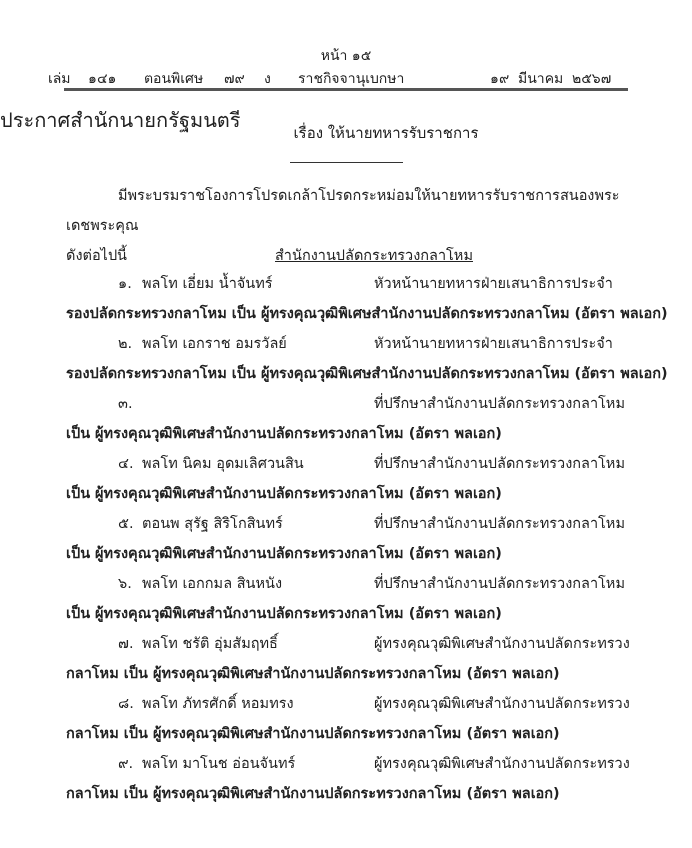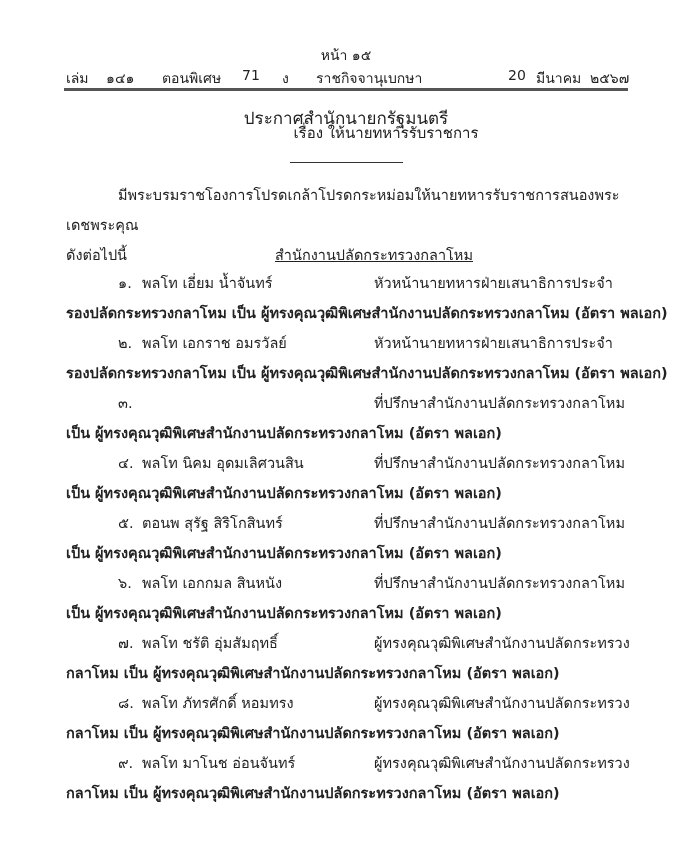--- a/index.html
+++ b/index.html
@@ -3,48 +3,48 @@
 <meta charset="utf-8">
 <style>
   html, body { margin: 0; padding: 0; }
   body {
     width: 692px; height: 848px; background: #ffffff; overflow: hidden;
     font-family: "DejaVu Sans", sans-serif; color: #222;
     position: relative;
   }
   .page { position: absolute; left: 0; top: 0; width: 692px; height: 848px; }
   .hdr-page { position: absolute; top: 44px; left: 0; width: 692px; text-align: center; font-size: 14px; }
-  .hdr-row { position: absolute; top: 67px; left: 66px; width: 560px; height: 20px; font-size: 14px; }
+  .hdr-row { position: absolute; top: 67px; left: 48px; width: 560px; height: 20px; font-size: 14px; }
   .hdr-row span { position: absolute; top: 0; white-space: nowrap; }
   .hdr-rule { position: absolute; top: 88px; left: 64px; width: 564px; height: 3px; background: #555; }
-  .title { position: absolute; top: 104px; left: 0; width: 692px; text-align: center; font-size: 17px; font-family: Liberation Serif, serif; }
+  .title { position: absolute; top: 104px; left: 0; width: 692px; font-size: 20px; font-family: Liberation Serif, serif; }
   .subject { position: absolute; top: 121px; left: 0; width: 692px; text-align: center; font-size: 15px; margin-left: 40px; }
   .title-rule { position: absolute; top: 162px; left: 290px; width: 113px; height: 1px; background: #333; }
   .para { position: absolute; left: 66px; width: 560px; font-size: 14.5px; line-height: 30px; }
   .para .l1 { text-indent: 52px; text-align: justify; text-align-last: justify; display:block; }
   .section { position: absolute; top: 243px; left: 0; width: 692px; text-align: center; font-size: 14.5px; text-decoration: underline; padding-left: 28px; }
   .entry { position: absolute; left: 66px; width: 560px; font-size: 14.5px; height: 60px; }
   .entry .num { position: absolute; left: 52px; top: 0; white-space: nowrap; }
   .entry .name { position: absolute; left: 76px; top: 0; white-space: nowrap; }
   .entry .pos1 { position: absolute; left: 308px; top: 0; width: 245px; text-align: justify; text-align-last: justify; white-space: nowrap; }
   .entry .pos2 { position: absolute; left: 0; top: 30px; white-space: nowrap; font-weight: bold; }
 </style>
 </head>
 <body>
 
 <div class="page">
   <div class="hdr-page">หน้า ๑๕</div>
   <div class="hdr-row">
     <span style="left:0">เล่ม</span>
     <span style="left:40px">๑๔๑</span>
     <span style="left:96px">ตอนพิเศษ</span>
-    <span style="left:176px">71</span>
+    <span style="left:176px">๗๙</span>
     <span style="left:216px">ง</span>
     <span style="left:250px">ราชกิจจานุเบกษา</span>
-    <span style="left:442px">20</span>
+    <span style="left:442px">๑๙</span>
     <span style="left:470px">มีนาคม</span>
     <span style="left:524px">๒๕๖๗</span>
   </div>
   <div class="hdr-rule"></div>
 
   <div class="title">ประกาศสำนักนายกรัฐมนตรี</div>
   <div class="subject">เรื่อง  ให้นายทหารรับราชการ</div>
   <div class="title-rule"></div>
 
   <div class="para" style="top:180px">

